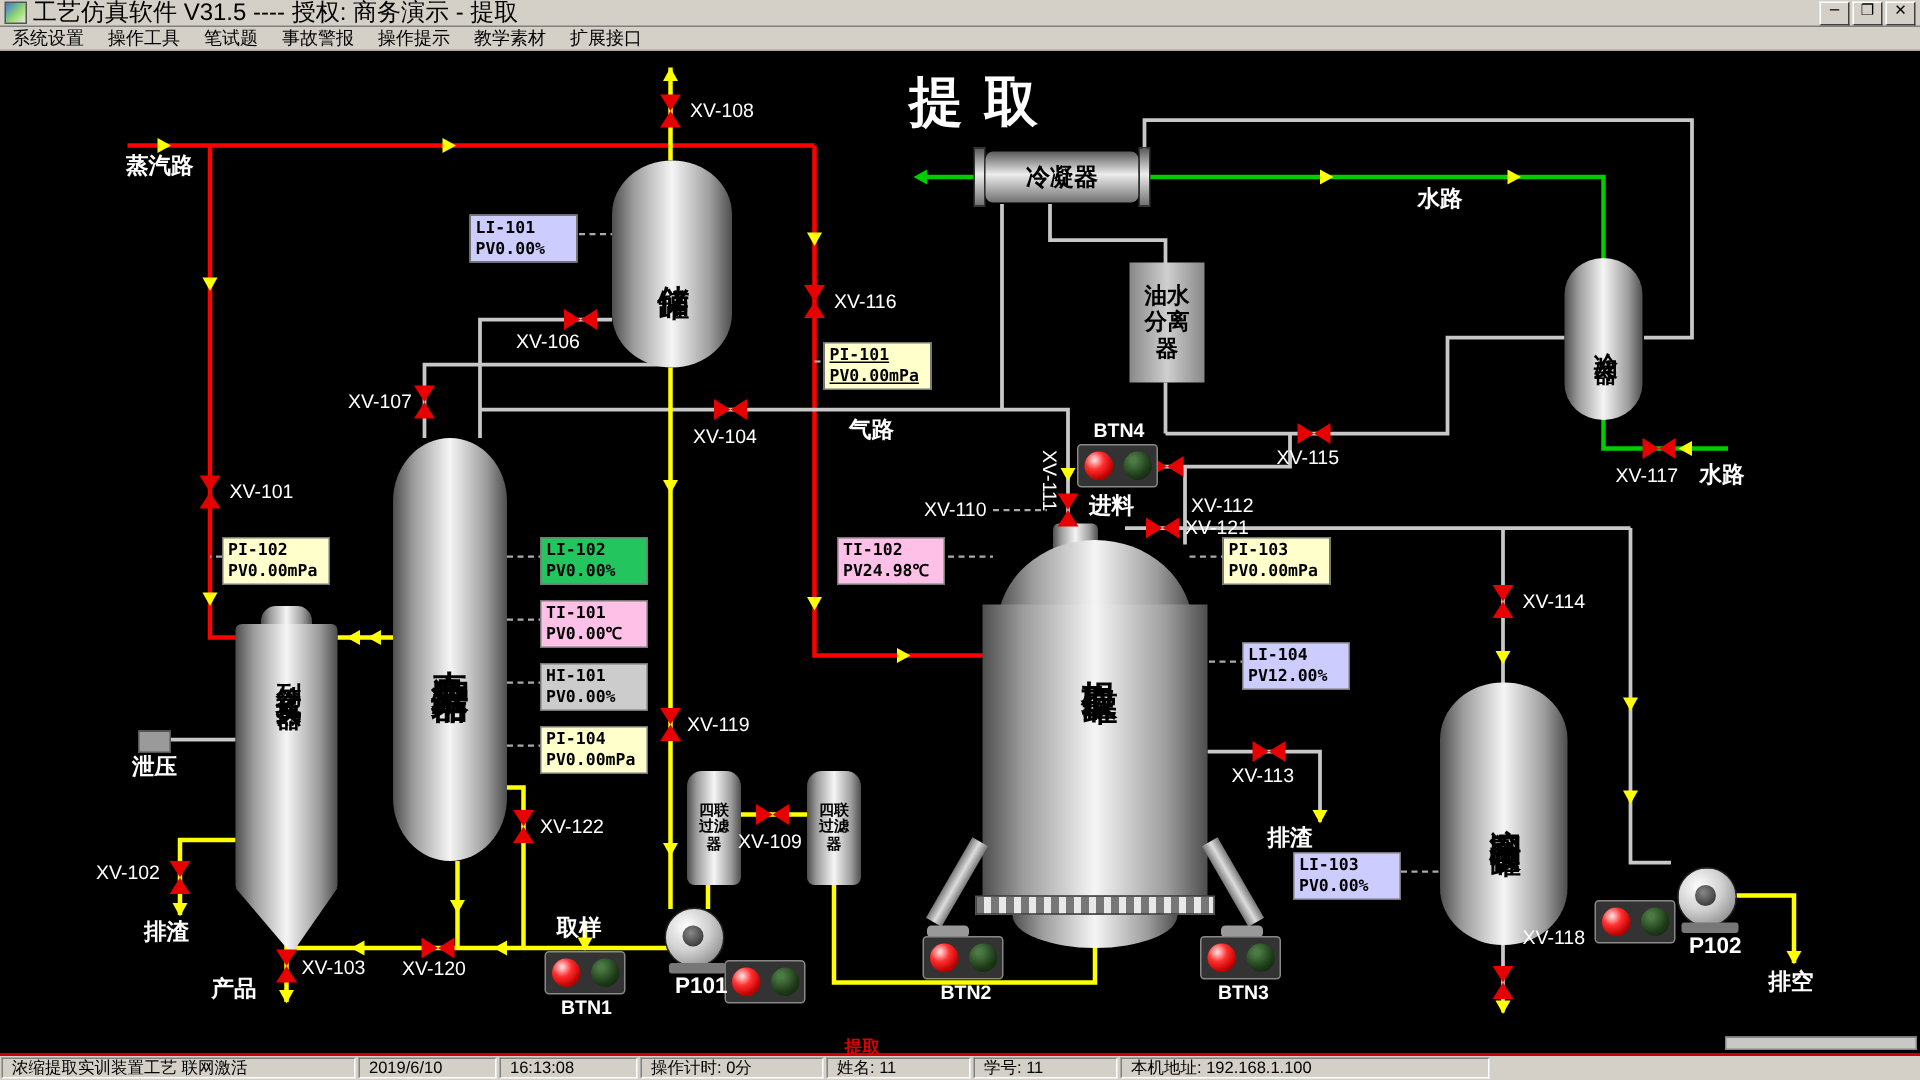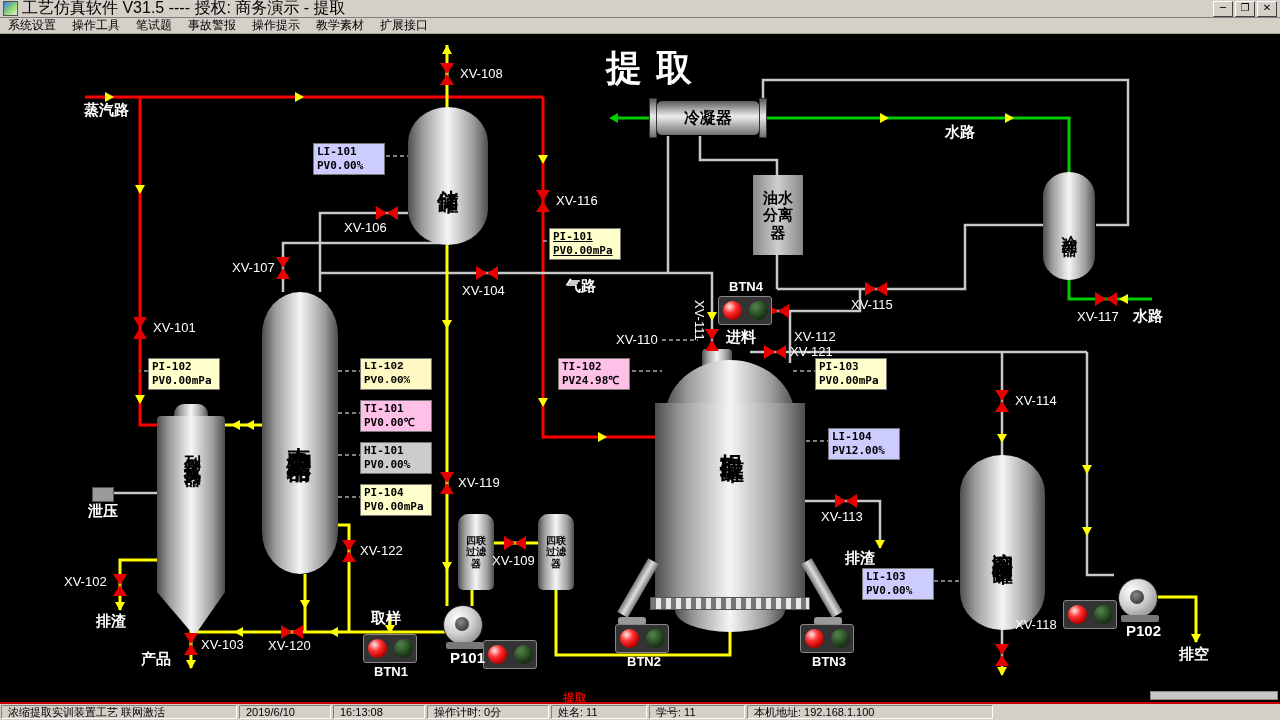--- a/index.html
+++ b/index.html
@@ -343,21 +343,21 @@
         <div>PV0.00%</div>
       </div>
       <div class="instr" style="left: 549px; top: 228px; background: rgb(255, 255, 204); text-decoration: underline;">
         <div>PI-101</div>
         <div>PV0.00mPa</div>
       </div>
       <div class="instr" style="left: 148px; top: 358px; background: rgb(255, 255, 204);">
         <div>PI-102</div>
         <div>PV0.00mPa</div>
       </div>
-      <div class="instr" style="left: 360px; top: 358px; background: #fef9c3; font-family: Liberation Mono, monospace;">
+      <div class="instr" style="left: 360px; top: 358px; background: #22c55e;">
         <div>LI-102</div>
         <div>PV0.00%</div>
       </div>
       <div class="instr" style="left: 360px; top: 400px; background: rgb(255, 192, 232);">
         <div>TI-101</div>
         <div>PV0.00℃</div>
       </div>
       <div class="instr" style="left: 360px; top: 442px; background: rgb(204, 204, 204);">
         <div>HI-101</div>
         <div>PV0.00%</div>

